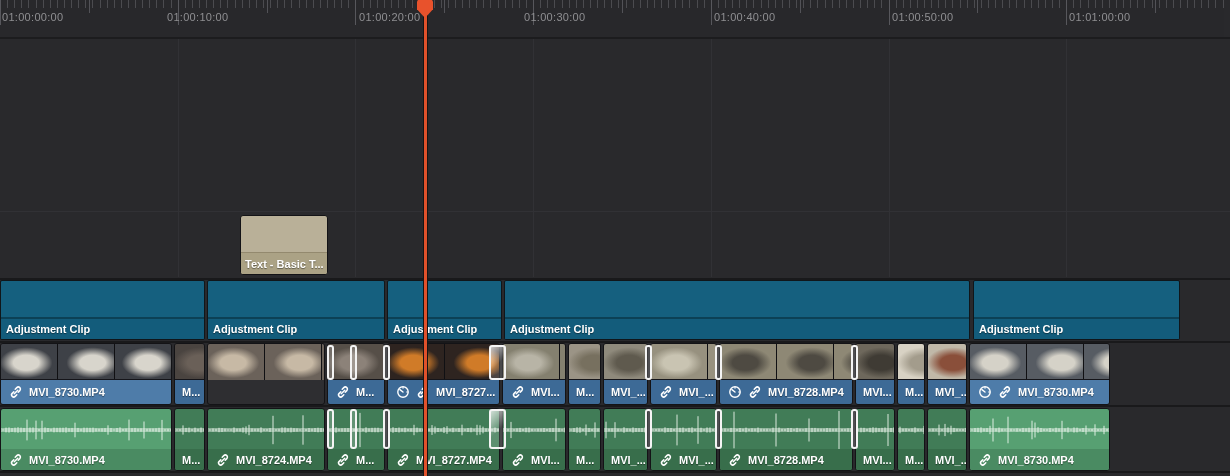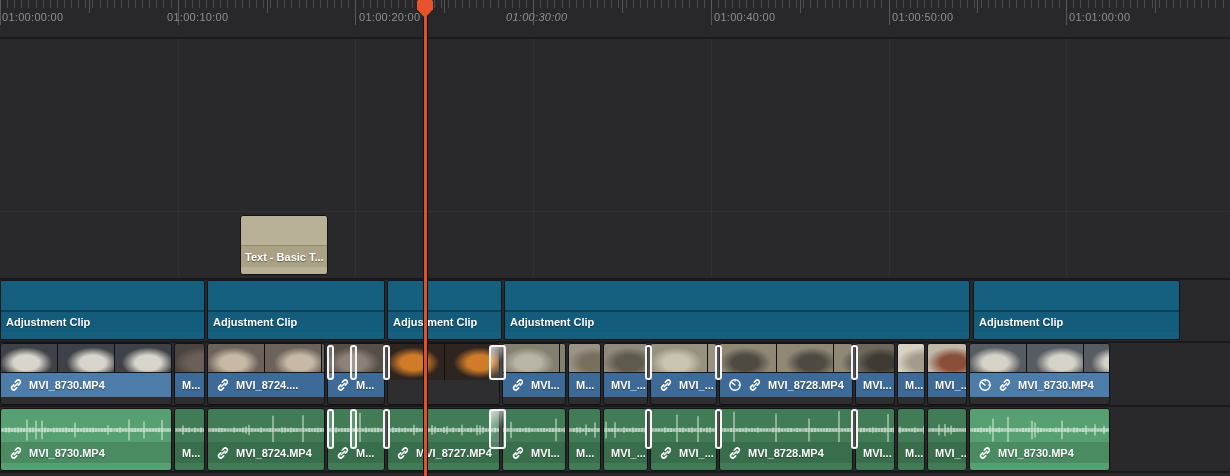--- a/index.html
+++ b/index.html
@@ -16,21 +16,21 @@
   .tick.mid{height:13px;background:#525257;}
   .tick.major{height:25px;background:#57575c;}
   .ruler-label{position:absolute;top:11px;font-size:11px;color:#8f8f92;letter-spacing:.3px;white-space:nowrap;}
   .ruler-band{position:absolute;left:0;top:37px;width:1230px;height:2px;background:#1c1c1e;}
   
   .gridline-v{position:absolute;width:1px;background:#313135;}
   .gridline-h{position:absolute;left:0;width:1230px;height:1px;background:#313135;}
   .row-sep{position:absolute;left:0;width:1230px;height:2px;background:#19191b;}
   
   .clip{position:absolute;border-radius:3px;overflow:hidden;border:1px solid #131316;}
-  .clip-label{position:absolute;left:0;right:0;bottom:7px;display:flex;align-items:center;
+  .clip-label{position:absolute;left:0;right:0;bottom:0;display:flex;align-items:center;
     color:#fff;font-size:11px;font-weight:600;white-space:nowrap;overflow:hidden;
     text-shadow:0 1px 1px rgba(0,0,0,.45);}
   .clip-label .name{overflow:hidden;white-space:nowrap;}
   .clip-icon{flex:0 0 auto;display:inline-flex;margin:0 6px 0 8px;}
   .clip-icon + .clip-icon{margin-left:0;}
   
   .textclip{background:#b9b098;}
   .textclip .clip-label{height:22px;background:#aba285;border-top:1px solid #93896e;}
   .textclip .name{padding-left:4px;}
   
@@ -238,21 +238,21 @@
       <div class="tick major" style="left: 0px;"></div>
       <div class="tick major" style="left: 177.7px;"></div>
       <div class="tick major" style="left: 355.4px;"></div>
       <div class="tick major" style="left: 533.1px;"></div>
       <div class="tick major" style="left: 710.8px;"></div>
       <div class="tick major" style="left: 888.5px;"></div>
       <div class="tick major" style="left: 1066.2px;"></div>
       <div class="ruler-label" style="left: 2px; color: rgb(143, 143, 146);">01:00:00:00</div>
       <div class="ruler-label" style="left: 167px; color: rgb(143, 143, 146);">01:00:10:00</div>
       <div class="ruler-label" style="left: 359px; color: rgb(143, 143, 146);">01:00:20:00</div>
-      <div class="ruler-label" style="left: 506px; color: rgb(143, 143, 146); font-style: italic;">01:00:30:00</div>
+      <div class="ruler-label" style="left: 524px; color: rgb(143, 143, 146);">01:00:30:00</div>
       <div class="ruler-label" style="left: 714px; color: rgb(143, 143, 146);">01:00:40:00</div>
       <div class="ruler-label" style="left: 892px; color: rgb(143, 143, 146);">01:00:50:00</div>
       <div class="ruler-label" style="left: 1069px; color: rgb(143, 143, 146);">01:01:00:00</div>
     </div>
   <div class="ruler-band"></div>
 
   <div id="grid">
       <div class="gridline-v" style="left: 177.7px; top: 39px; height: 238px;"></div>
       <div class="gridline-v" style="left: 355.4px; top: 39px; height: 238px;"></div>
       <div class="gridline-v" style="left: 533.1px; top: 39px; height: 238px;"></div>
@@ -323,32 +323,20 @@
         <div class="clip-label" style="background: rgb(61, 106, 150);">
           <span class="name" style="padding-left: 7px;">M...</span>
         </div>
       </div>
       <div class="clip vidclip" style="left: 207px; top: 343px; width: 118px; height: 62px;">
         <div class="thumbs">
           <div class="thumb" style="background: radial-gradient(60% 55% at 45% 52%, rgb(199, 185, 165) 0%, rgb(199, 185, 165) 38%, rgb(107, 98, 90) 78%);"></div>
           <div class="thumb" style="background: radial-gradient(60% 55% at 62% 52%, rgb(199, 185, 165) 0%, rgb(199, 185, 165) 38%, rgb(107, 98, 90) 78%);"></div>
           <div class="thumb" style="background: radial-gradient(60% 55% at 59% 52%, rgb(199, 185, 165) 0%, rgb(199, 185, 165) 38%, rgb(107, 98, 90) 78%);"></div>
         </div>
-        <div class="clip-label" style="background: rgb(61, 106, 150);">
-          <span class="clip-icon">
-            <svg width="14" height="14" viewBox="0 0 14 14">
-              <g fill="none" stroke="#fff" stroke-width="1.5" stroke-linecap="round">
-                <path d="M5.2 8.8 L8.8 5.2"></path>
-                <path d="M6.2 4.2 l1.6-1.6 a2.1 2.1 0 0 1 3 3 L9.2 7.2"></path>
-                <path d="M7.8 9.8 l-1.6 1.6 a2.1 2.1 0 0 1 -3-3 L4.8 6.8"></path>
-              </g>
-            </svg>
-          </span>
-          <span class="name">MVI_8724....</span>
-        </div>
       </div>
       <div class="clip vidclip" style="left: 327px; top: 343px; width: 58px; height: 62px;">
         <div class="thumbs">
           <div class="thumb" style="background: radial-gradient(60% 55% at 45% 52%, rgb(140, 130, 121) 0%, rgb(140, 130, 121) 38%, rgb(86, 79, 72) 78%);"></div>
         </div>
         <div class="clip-label" style="background: rgb(61, 106, 150);">
           <span class="clip-icon">
             <svg width="14" height="14" viewBox="0 0 14 14">
               <g fill="none" stroke="#fff" stroke-width="1.5" stroke-linecap="round">
                 <path d="M5.2 8.8 L8.8 5.2"></path>
@@ -357,20 +345,42 @@
               </g>
             </svg>
           </span>
           <span class="name">M...</span>
         </div>
       </div>
       <div class="clip vidclip" style="left: 387px; top: 343px; width: 113px; height: 62px;">
         <div class="thumbs">
           <div class="thumb" style="background: radial-gradient(60% 55% at 45% 52%, rgb(208, 123, 40) 0%, rgb(208, 123, 40) 38%, rgb(46, 36, 32) 78%);"></div>
           <div class="thumb" style="background: radial-gradient(60% 55% at 62% 52%, rgb(208, 123, 40) 0%, rgb(208, 123, 40) 38%, rgb(46, 36, 32) 78%);"></div>
+        </div>
+        <div class="clip-label" style="background: rgb(61, 106, 150);">
+          <span class="clip-icon">
+            <svg width="14" height="14" viewBox="0 0 14 14">
+              <g fill="none" stroke="#fff" stroke-width="1.4" stroke-linecap="round">
+                <circle cx="7" cy="7" r="5.2"></circle>
+                <path d="M7 7 L3.9 4.6"></path>
+                <path d="M7 2.2 v1.2" stroke-width="1"></path>
+                <path d="M11.8 7 h-1.2" stroke-width="1"></path>
+              </g>
+            </svg>
+          </span>
+          <span class="clip-icon">
+            <svg width="14" height="14" viewBox="0 0 14 14">
+              <g fill="none" stroke="#fff" stroke-width="1.5" stroke-linecap="round">
+                <path d="M5.2 8.8 L8.8 5.2"></path>
+                <path d="M6.2 4.2 l1.6-1.6 a2.1 2.1 0 0 1 3 3 L9.2 7.2"></path>
+                <path d="M7.8 9.8 l-1.6 1.6 a2.1 2.1 0 0 1 -3-3 L4.8 6.8"></path>
+              </g>
+            </svg>
+          </span>
+          <span class="name">MVI_8727...</span>
         </div>
       </div>
       <div class="clip vidclip" style="left: 502px; top: 343px; width: 64px; height: 62px;">
         <div class="thumbs">
           <div class="thumb" style="background: radial-gradient(60% 55% at 45% 52%, rgb(184, 180, 166) 0%, rgb(184, 180, 166) 38%, rgb(132, 128, 111) 78%);"></div>
           <div class="thumb" style="background: radial-gradient(60% 55% at 62% 52%, rgb(184, 180, 166) 0%, rgb(184, 180, 166) 38%, rgb(132, 128, 111) 78%);"></div>
         </div>
         <div class="clip-label" style="background: rgb(61, 106, 150);">
           <span class="clip-icon">
             <svg width="14" height="14" viewBox="0 0 14 14">

